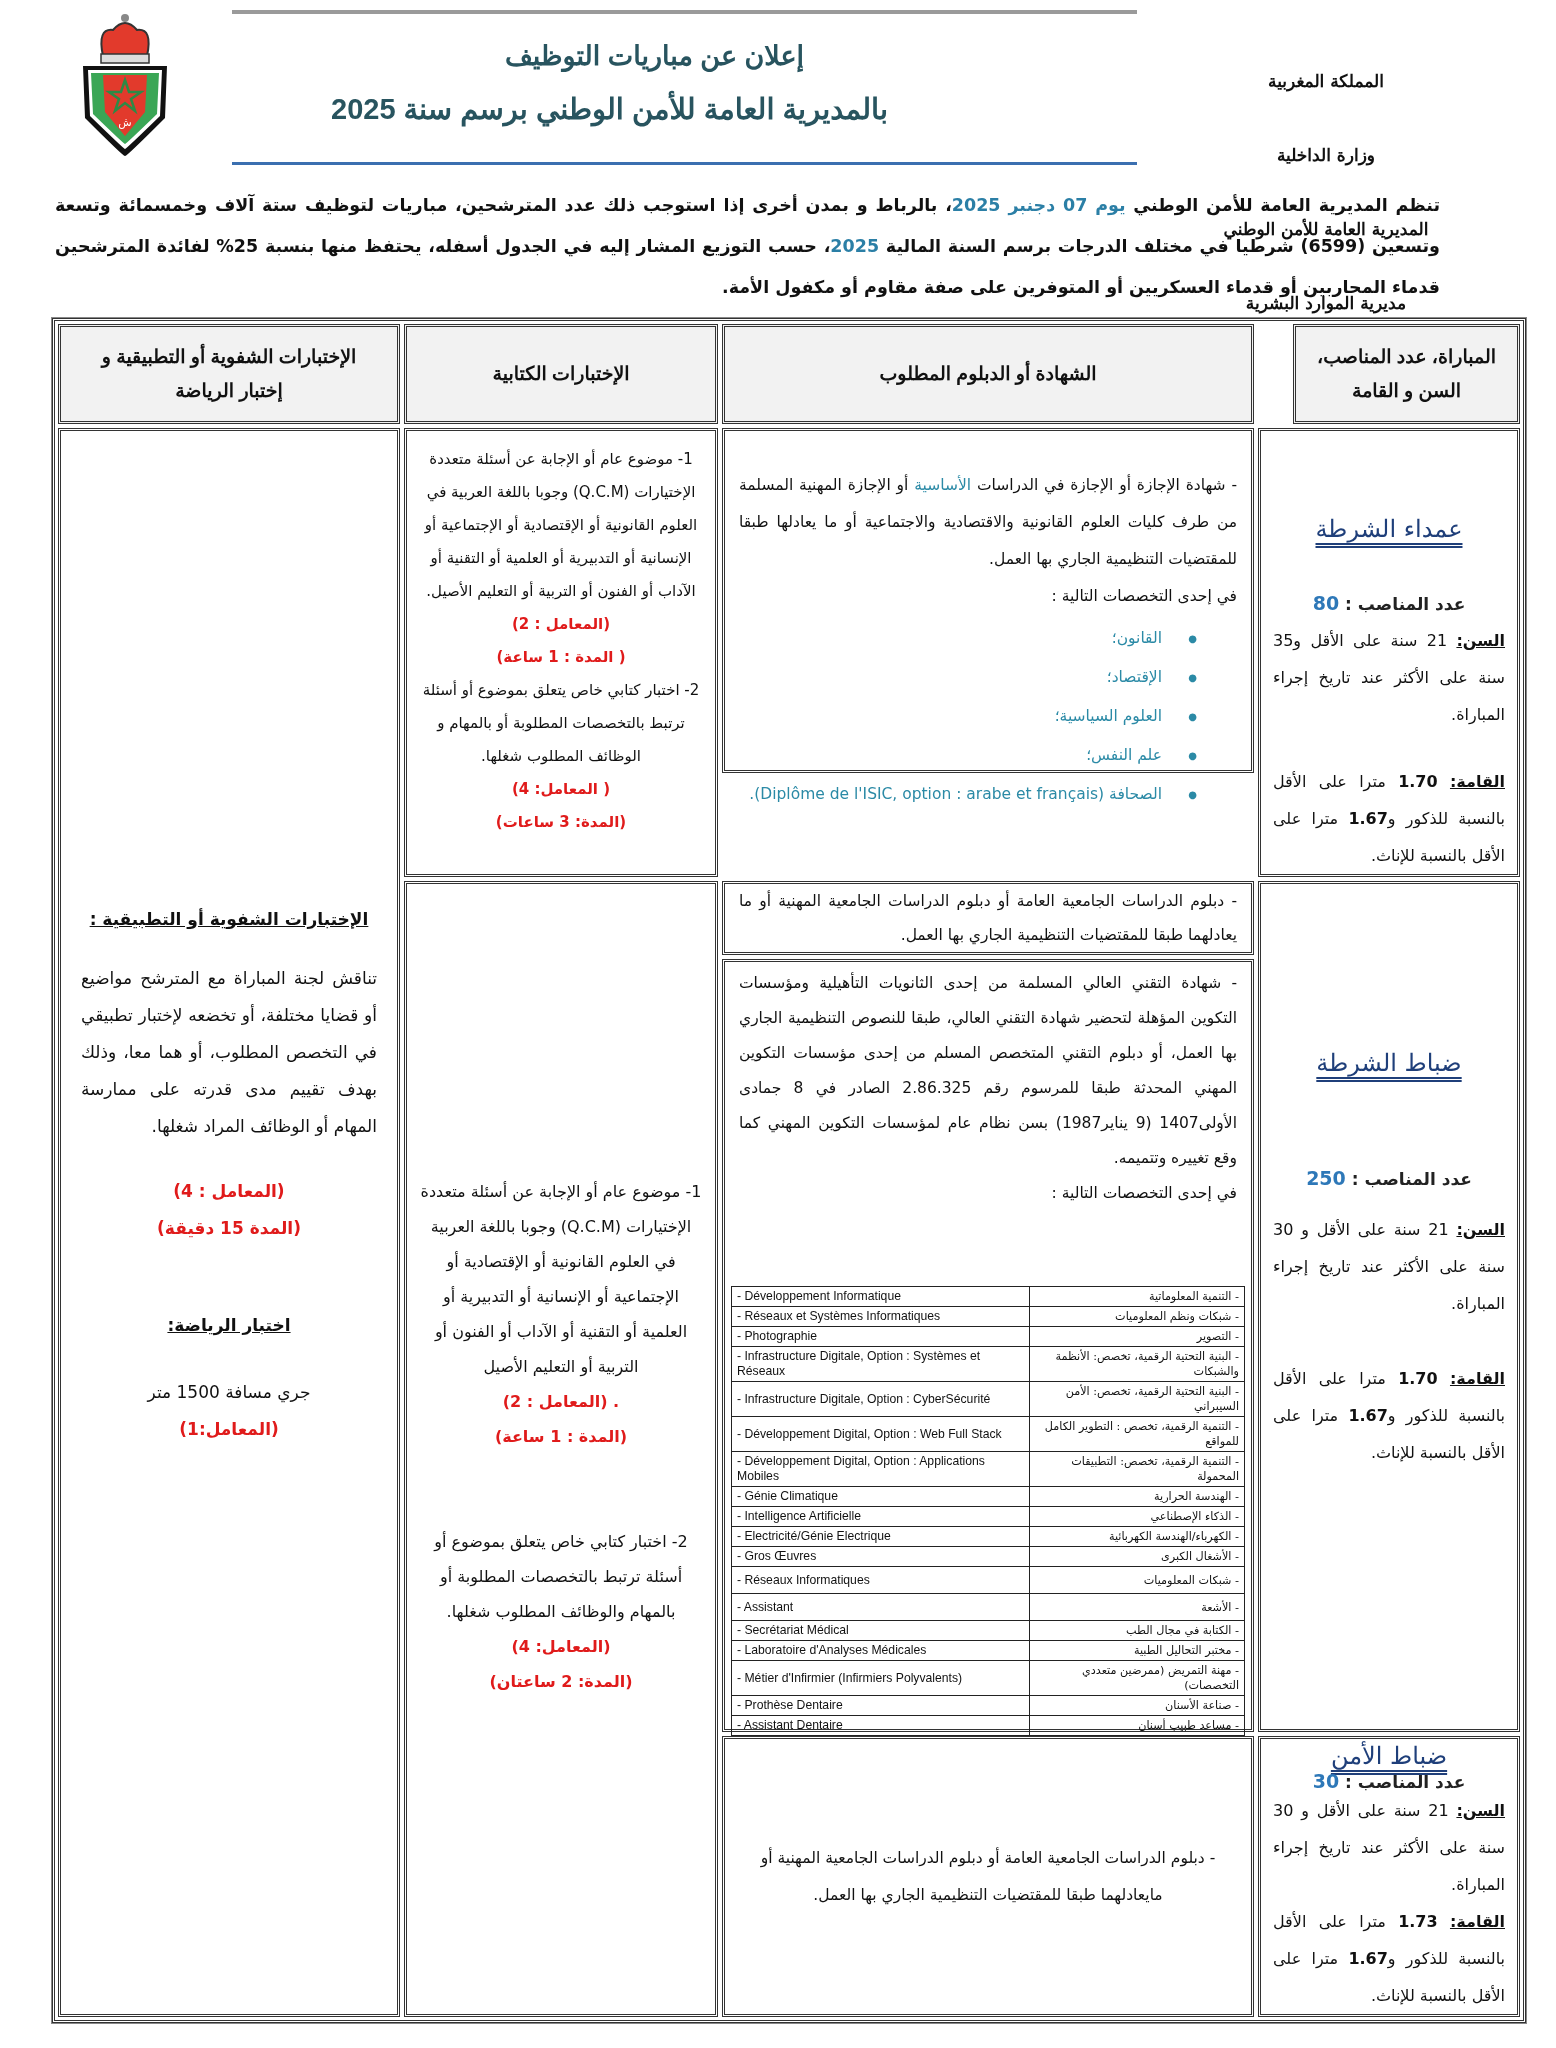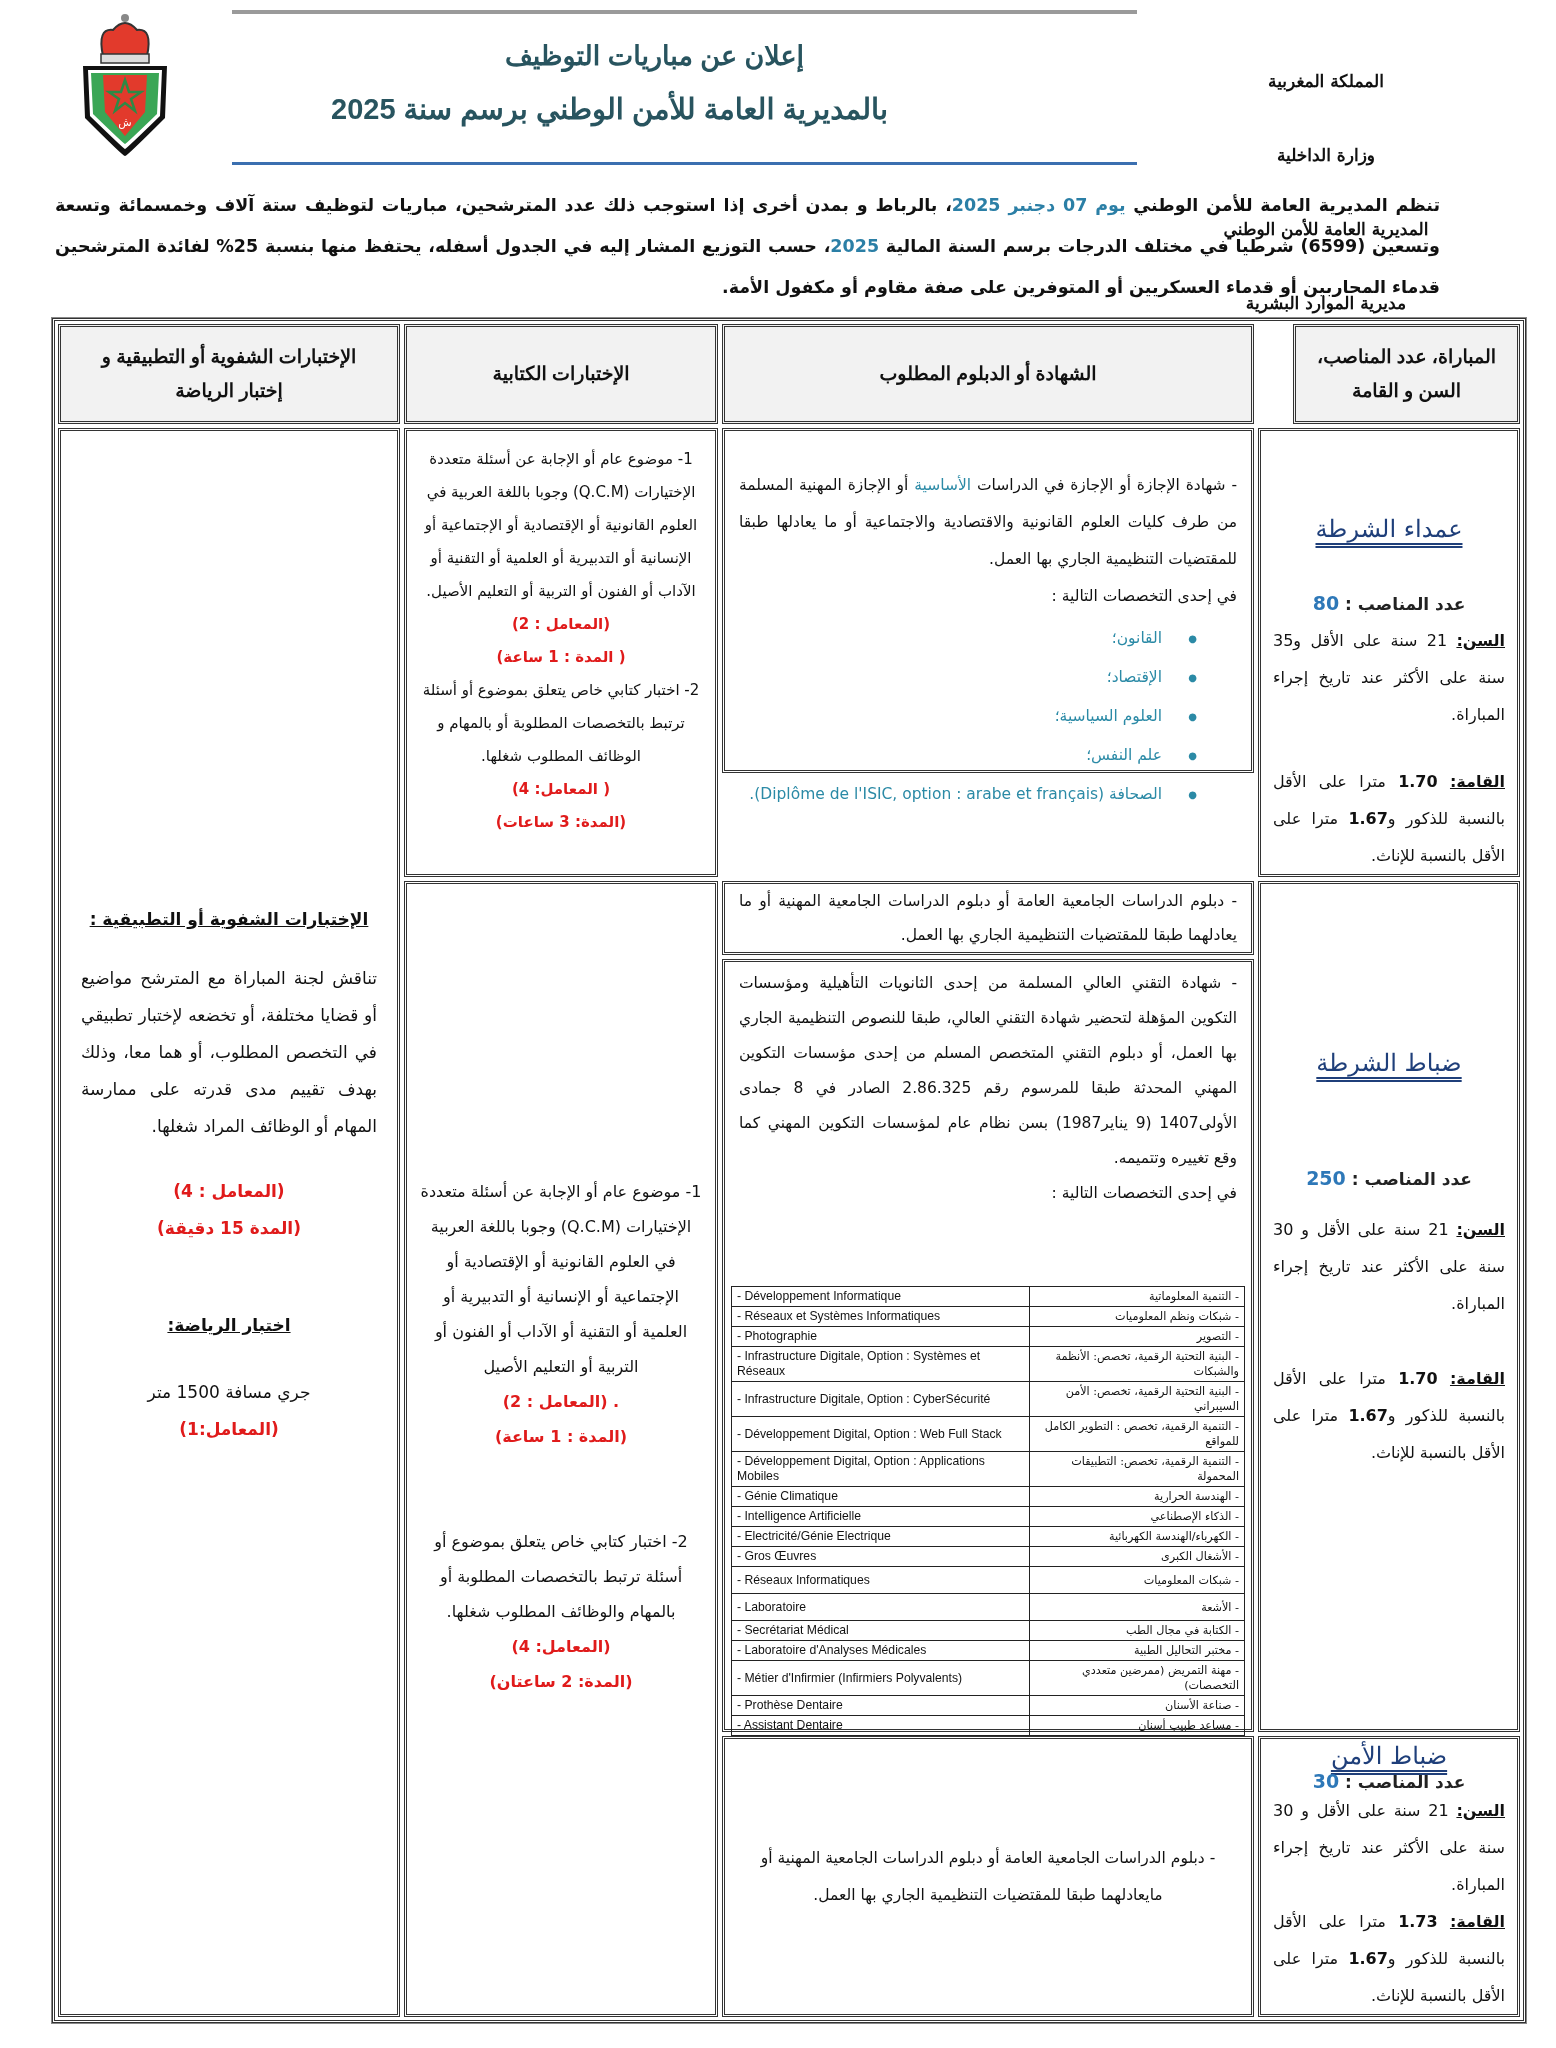--- a/index.html
+++ b/index.html
@@ -219,21 +219,21 @@
           <tr>
             <td class="ar">- الأشغال الكبرى</td>
             <td class="fr">- Gros Œuvres</td>
           </tr>
           <tr class="mid">
             <td class="ar">- شبكات المعلوميات</td>
             <td class="fr">- Réseaux Informatiques</td>
           </tr>
           <tr class="mid">
             <td class="ar">- الأشعة</td>
-            <td class="fr">- Laboratoire</td>
+            <td class="fr">- Assistant</td>
           </tr>
           <tr>
             <td class="ar">- الكتابة في مجال الطب</td>
             <td class="fr">- Secrétariat Médical</td>
           </tr>
           <tr>
             <td class="ar">- مختبر التحاليل الطبية</td>
             <td class="fr">- Laboratoire d'Analyses Médicales</td>
           </tr>
           <tr class="tall">

